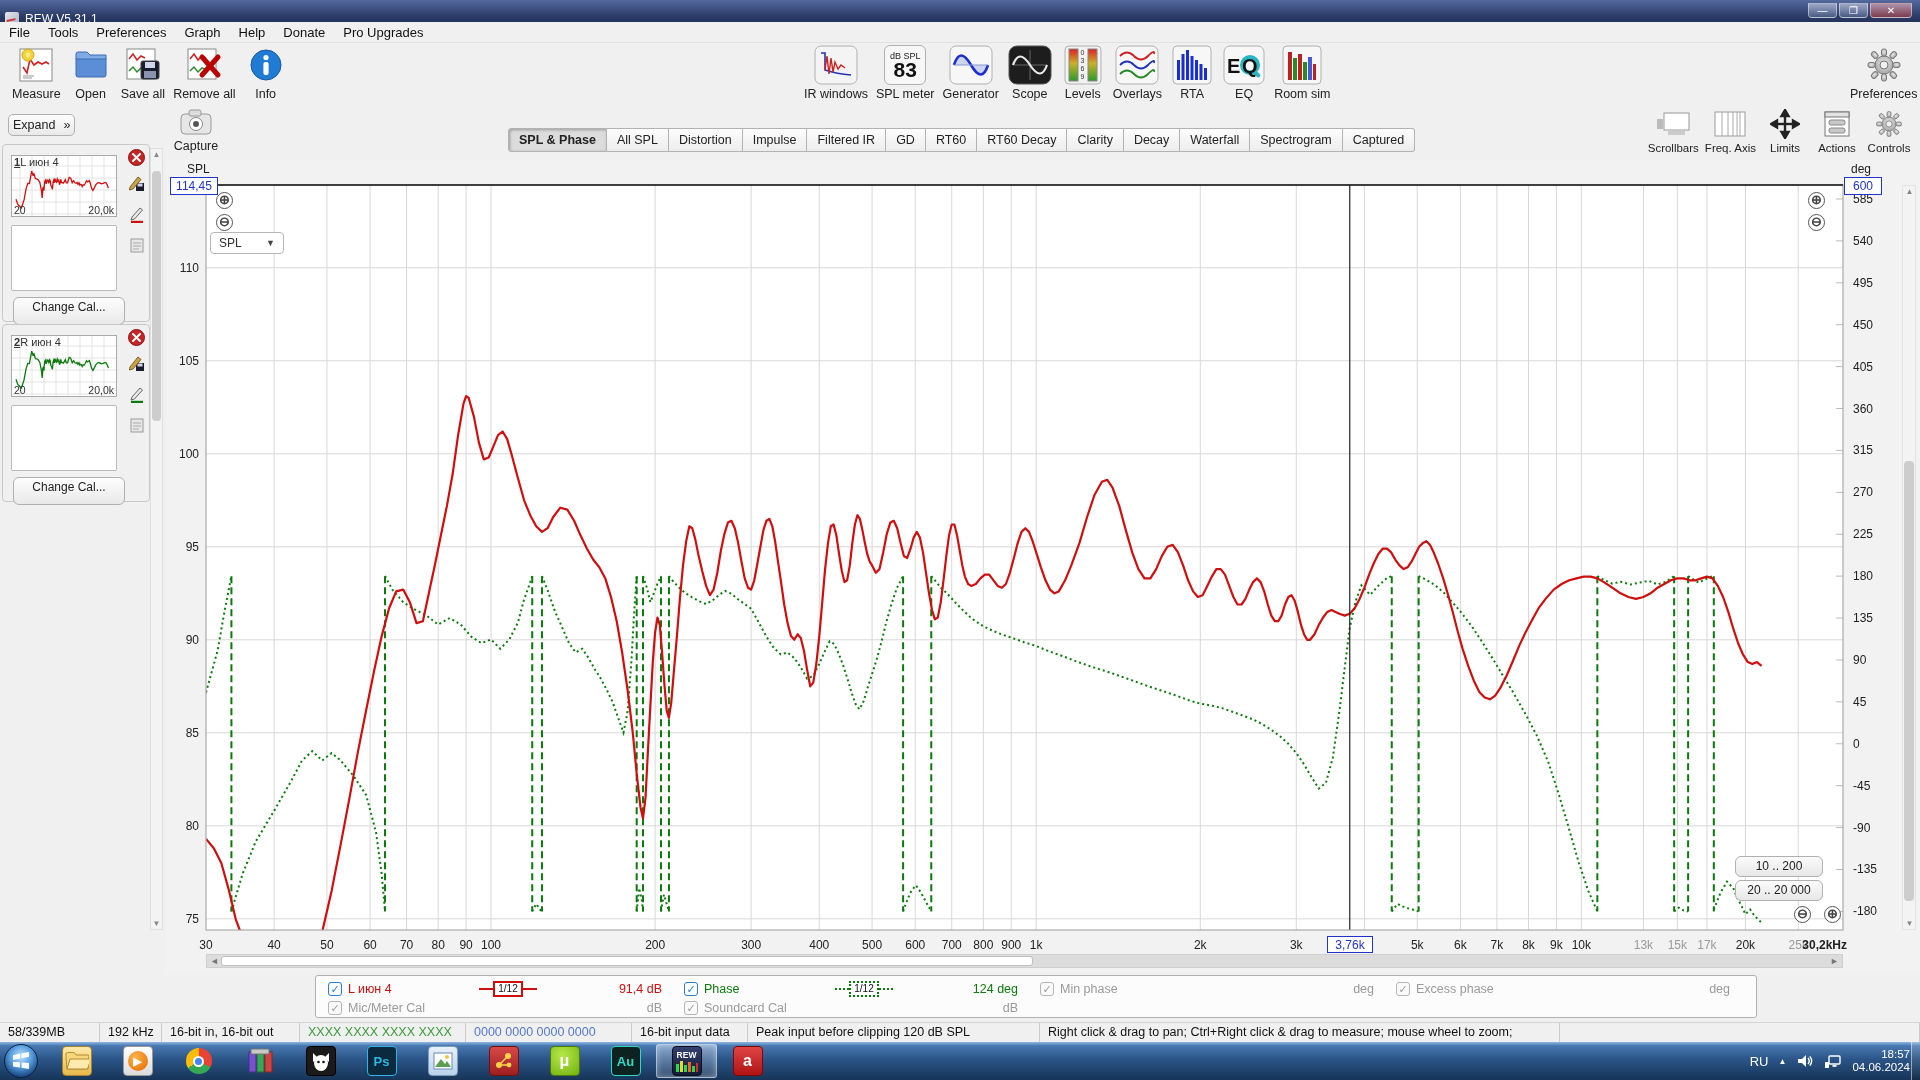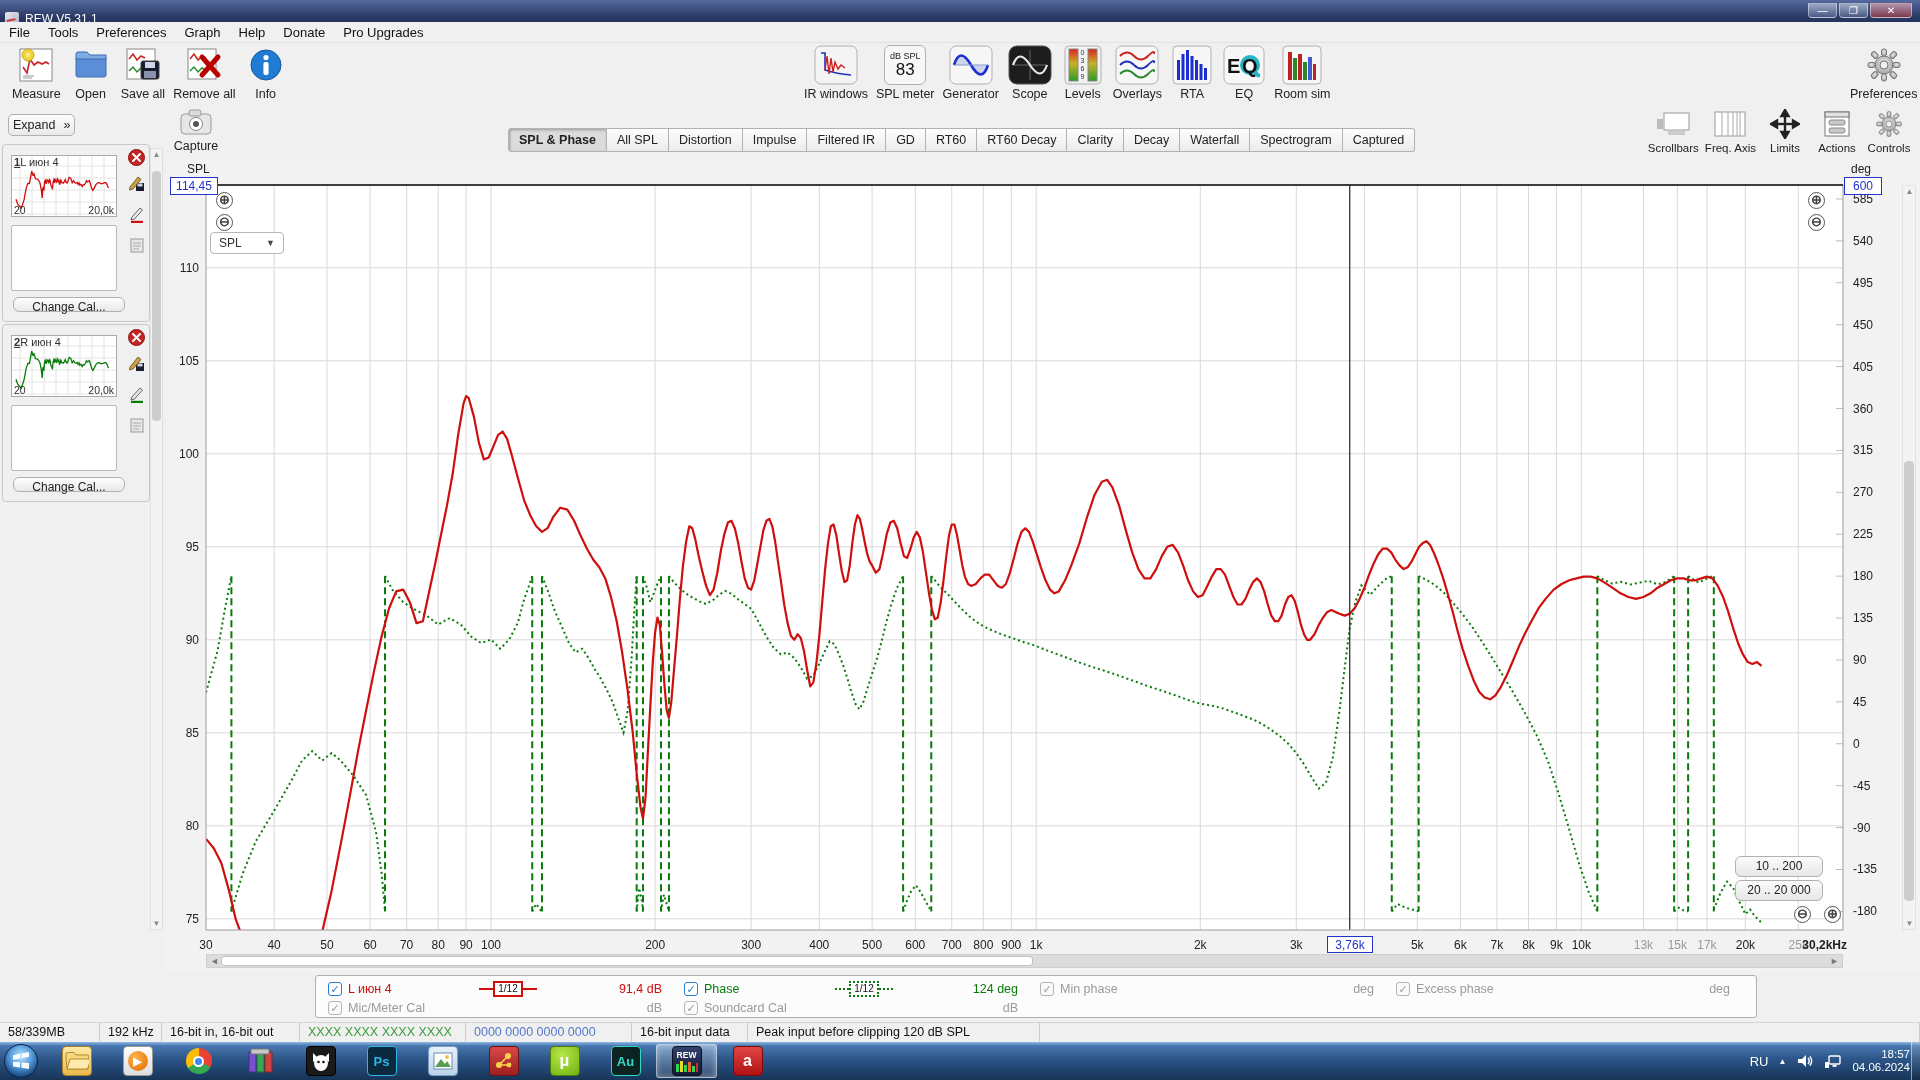--- a/index.html
+++ b/index.html
@@ -48,21 +48,21 @@
   .mcard{position:absolute;left:2px;width:148px;height:178px;background:#f0f0f0;border:1px solid #c8c8c8;
     border-radius:4px;}
   .mthumb{position:absolute;left:8px;top:10px;width:106px;height:62px;background:#fff;border:1px solid #aaa;}
   .mthumb .mt-title{position:absolute;left:2px;top:0;font-size:11px;color:#333;white-space:nowrap;}
   .mthumb .mt-title b{text-decoration:underline;font-weight:bold;}
   .mt-min{position:absolute;left:2px;bottom:0;font-size:10.5px;color:#333;}
   .mt-max{position:absolute;right:2px;bottom:0;font-size:10.5px;color:#333;}
   .mclose{position:absolute;right:4px;top:4px;}
   .micons{position:absolute;right:4px;top:30px;display:flex;flex-direction:column;gap:10px;align-items:center;}
   .mnotes{position:absolute;left:8px;top:80px;width:106px;height:66px;background:#fff;border:1px solid #bbb;border-radius:2px;}
-  .mcal{position:absolute;left:10px;top:152px;width:112px;height:15px;border:1px solid #b0b0b0;border-radius:6px;
+  .mcal{position:absolute;left:10px;top:152px;width:112px;height:28px;border:1px solid #b0b0b0;border-radius:6px;
     background:linear-gradient(#fdfdfd,#e9e9e9);font-size:12px;color:#222;text-align:center;line-height:18px;}
   
   #panel-scroll{position:absolute;left:150px;top:148px;width:13px;height:782px;background:#f3f3f3;border:1px solid #e0e0e0;}
   #panel-scroll .thumb{position:absolute;left:1px;top:22px;width:9px;height:250px;background:#cdcdcd;border-radius:4px;}
   .sb-arrow{position:absolute;left:0;width:11px;text-align:center;font-size:8px;color:#888;}
   
   #graph{position:absolute;left:166px;top:160px;width:1754px;height:812px;background:#f2f2f2;}
   #chart-svg{position:absolute;left:0;top:0;}
   .axis-title{position:absolute;font-size:12px;color:#222;}
   .cursor-box{position:absolute;border:1px solid #2233cc;background:#fff;color:#2233cc;font-size:12px;
@@ -209,21 +209,21 @@
               <path d="M8 9 L12 9 L12 26 Q24 30 38 31" fill="none" stroke="#2233bb" stroke-width="1.6"></path>
               <polyline points="12,26 14,12 16,30 18,14 20,28 22,18 25,25 28,21 32,24" fill="none" stroke="#c22" stroke-width="1.4"></polyline>
             </svg>
           </span>
           <span class="tb-label">IR windows</span>
         </div>
         <div class="tb-item">
           <span class="ic">
             <span style="display:flex;flex-direction:column;align-items:center;justify-content:center;width:42px;height:40px;border:1px solid #b0b0b0;border-radius:6px;background:#f7f7f7;">
               <span style="font-size:9px;color:#222;line-height:10px;">dB SPL</span>
-              <span style="font-size:17px;font-weight:normal;color:#111;line-height:18px;">83</span>
+              <span style="font-size:21px;font-weight:bold;color:#111;line-height:18px;">83</span>
             </span>
           </span>
           <span class="tb-label">SPL meter</span>
         </div>
         <div class="tb-item">
           <span class="ic">
             <svg width="46" height="42">
               <rect x="2" y="2" width="42" height="38" rx="6" fill="#f7f7f7" stroke="#b0b0b0"></rect>
               <path d="M6 21 Q12 2 23 21 T40 21" fill="#ccd4f0" stroke="none"></path>
               <path d="M6 21 Q12 2 23 21 T40 21" fill="none" stroke="#1b2fd0" stroke-width="2.6"></path>
@@ -814,20 +814,21 @@
   </div>
 
   <div id="statusbar">
       <span class="st-seg" style="left: 0px; width: 100px;">58/339MB</span>
       <span class="st-seg" style="left: 100px; width: 62px;">192 kHz</span>
       <span class="st-seg" style="left: 162px; width: 138px;">16-bit in, 16-bit out</span>
       <span class="st-seg" style="left: 300px; width: 166px; color: rgb(58, 154, 58);">XXXX XXXX  XXXX XXXX</span>
       <span class="st-seg" style="left: 466px; width: 166px; color: rgb(85, 119, 204);">0000 0000  0000 0000</span>
       <span class="st-seg" style="left: 632px; width: 116px;">16-bit input data</span>
       <span class="st-seg" style="left: 748px; width: 292px;">Peak input before clipping 120 dB SPL</span>
+      <span class="st-seg" style="left: 1040px; width: 520px;">Right click &amp; drag to pan; Ctrl+Right click &amp; drag to measure; mouse wheel to zoom;</span>
       <span class="st-seg" style="left: 1560px; width: 360px;"></span>
     </div>
 
   <div id="taskbar">
     <div id="start-orb">
       <svg width="20" height="20">
         <g fill="#fff" opacity="0.95">
           <path d="M2 9 L9 7.6 L9 2.6 L2 4.2 Z"></path>
             <path d="M10.5 7.3 L18 5.8 L18 1 L10.5 2.4 Z"></path>
           <path d="M2 10.8 L9 11.2 L9 16.6 L2 15.4 Z"></path>

